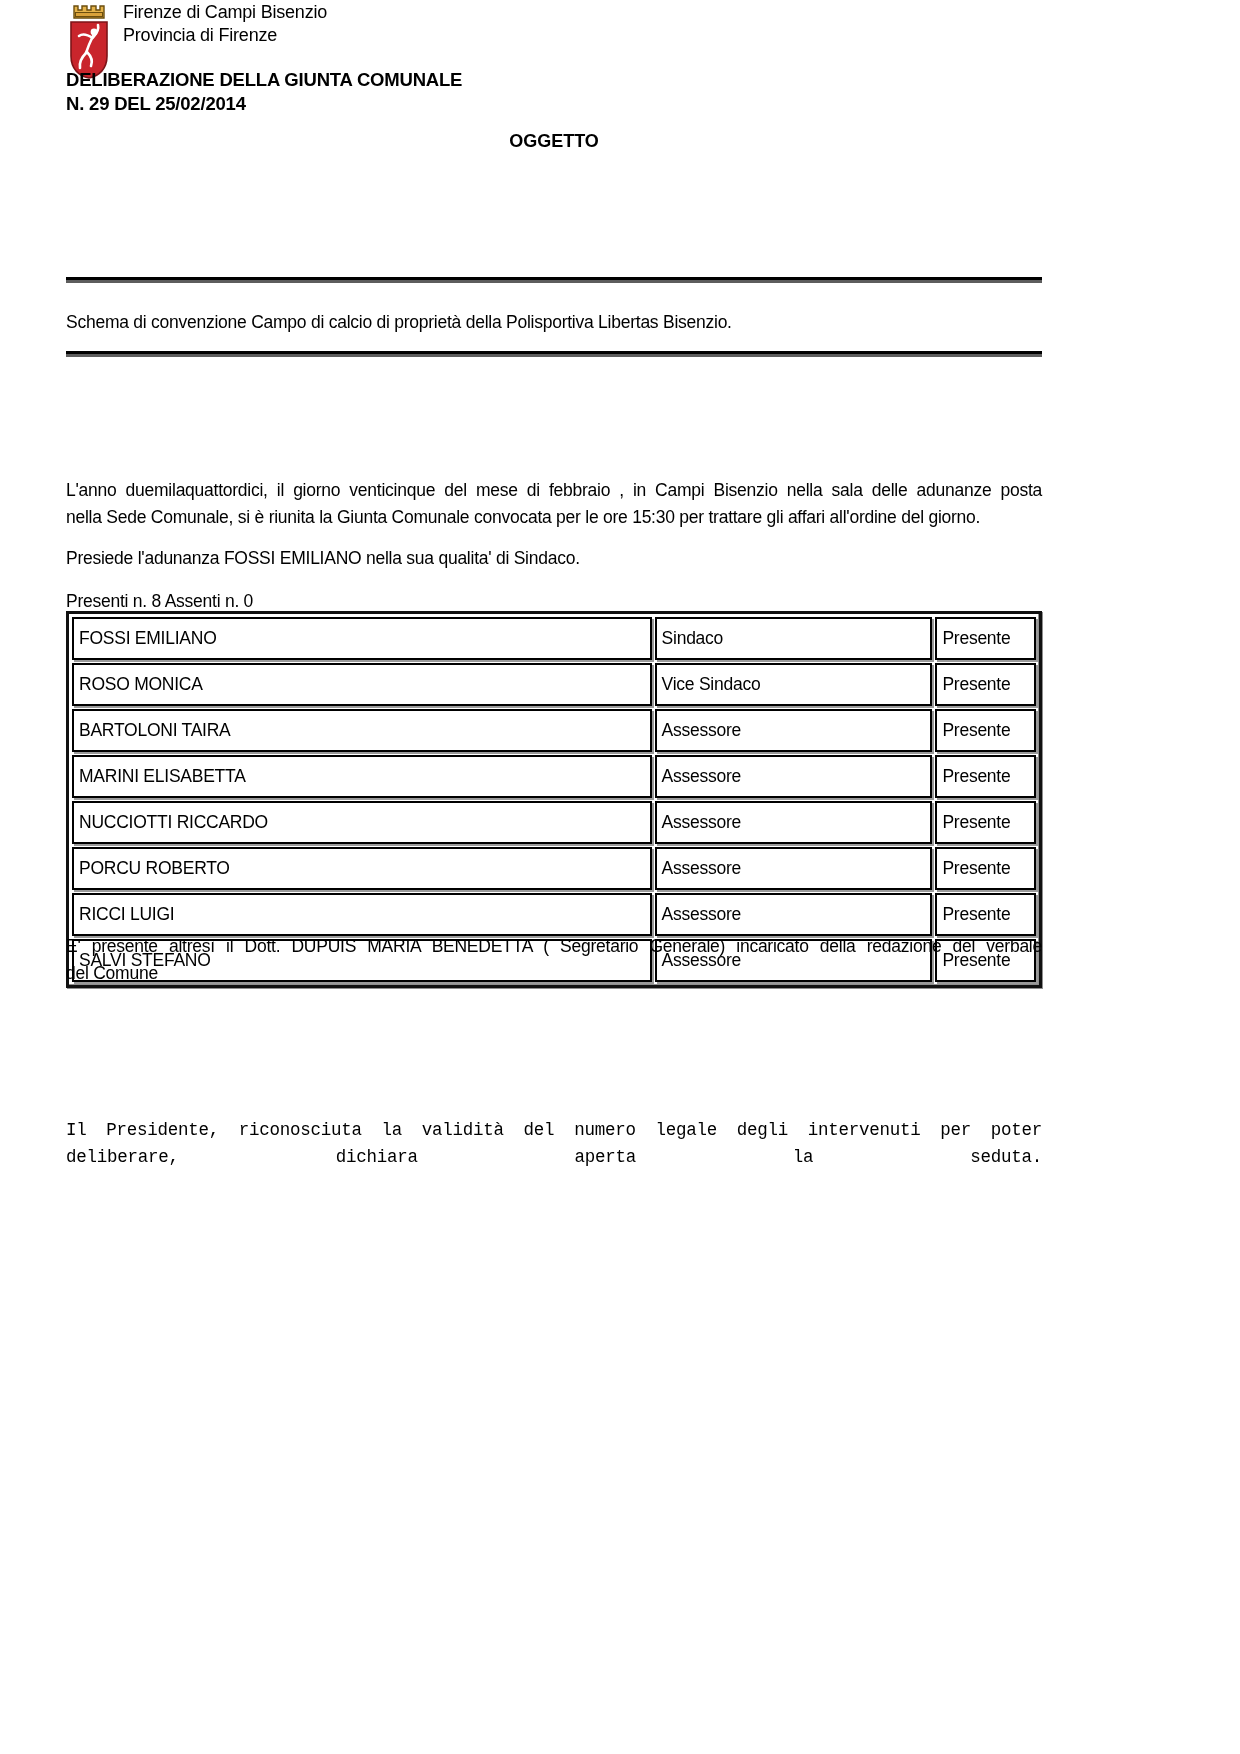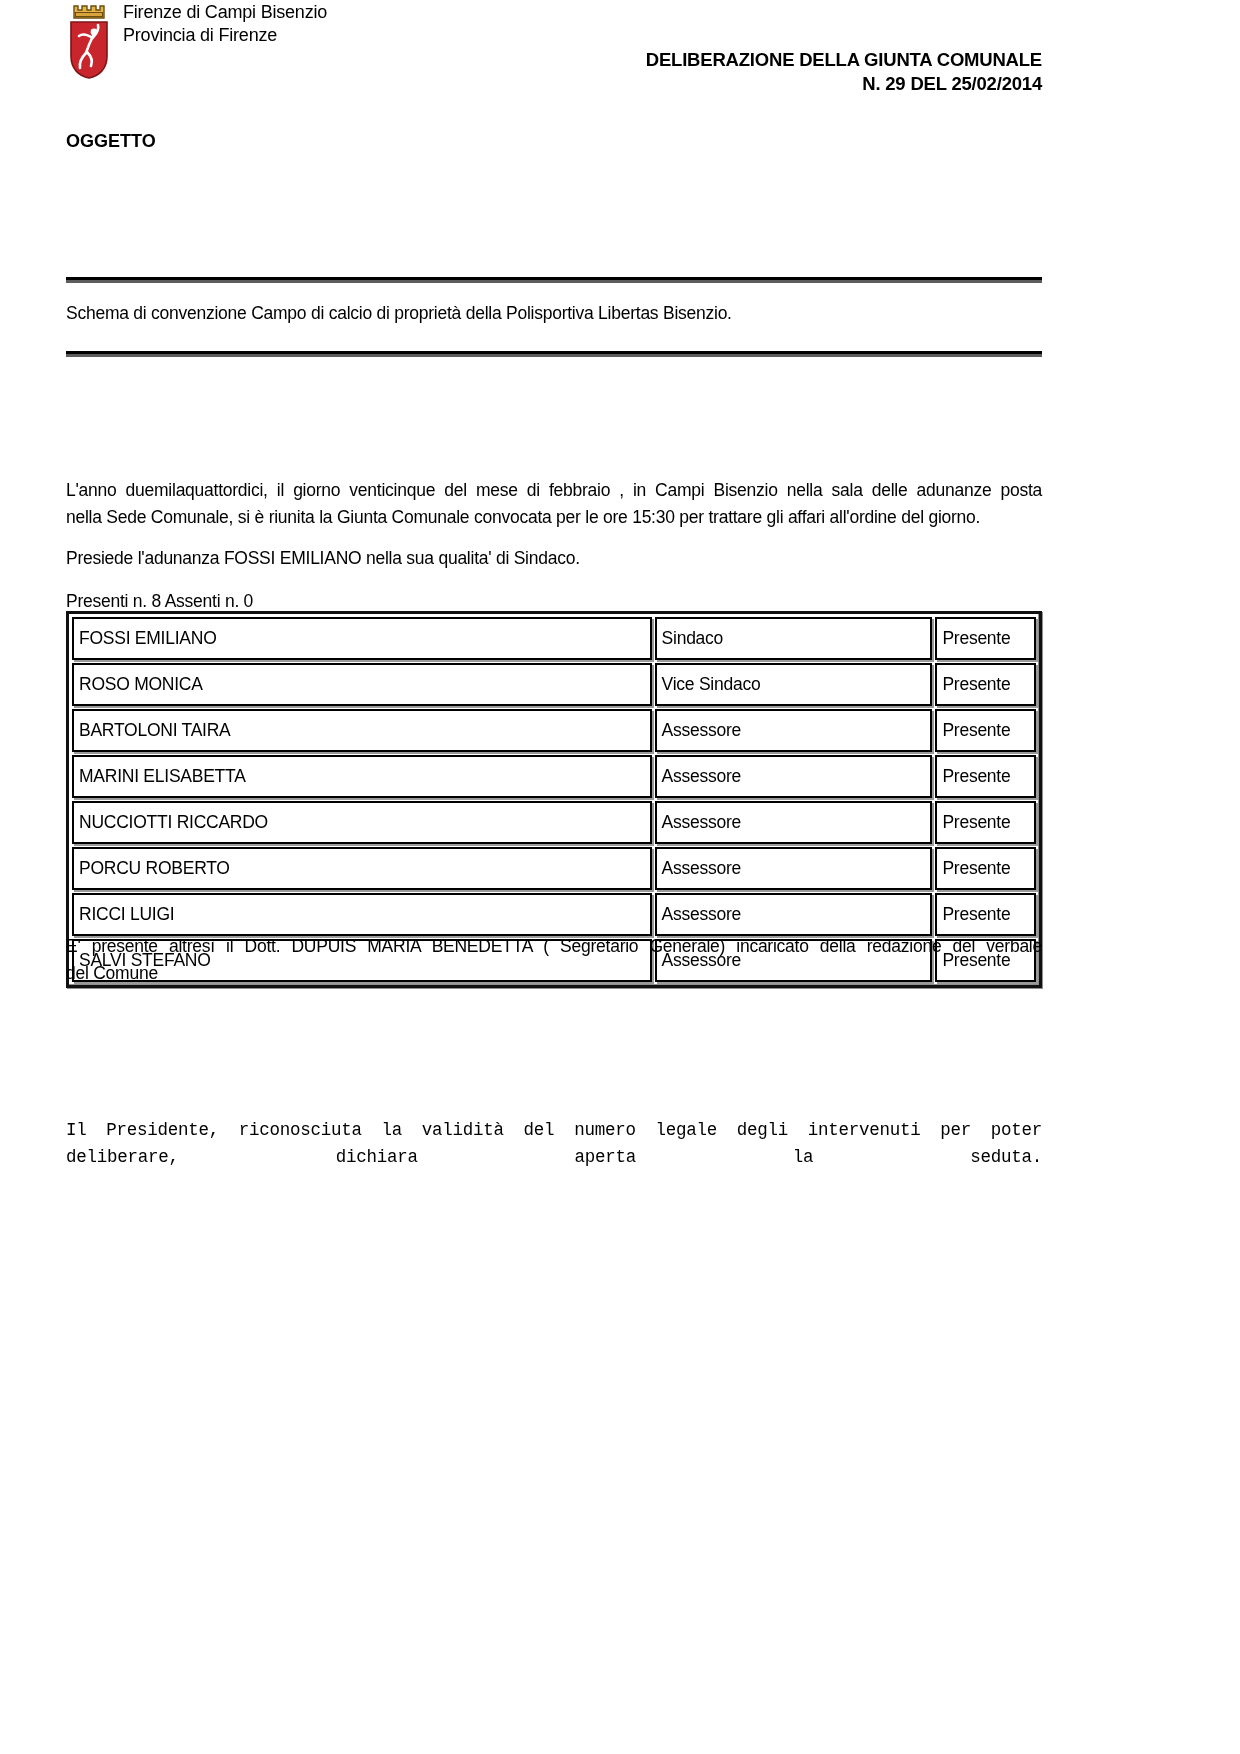--- a/index.html
+++ b/index.html
@@ -20,36 +20,36 @@
   .coat {
     position:absolute; left:64px; top:2px; width:50px; height:78px;
   }
   .header-text {
     position:absolute; left:123px; top:1px;
     font-size:18px; line-height:23px; letter-spacing:-0.2px;
   }
   
   .content { position:absolute; left:66px; width:976px; }
   .doc-title {
-    top:48px; text-align:right; font-weight:bold; font-size:18.5px; line-height:24px;
+    top:68px; text-align:left; font-weight:bold; font-size:18.5px; line-height:24px;
     letter-spacing:-0.2px;
   }
   .oggetto {
-    top:131px; text-align:left; font-weight:bold; font-size:18px;
+    top:131px; text-align:center; font-weight:bold; font-size:18px;
   }
   
   .rule {
     position:absolute; left:66px; width:976px; height:6px;
     background:linear-gradient(to bottom, #000 0 45%, #5d5d5d 45% 100%);
   }
   .rule-1 { top:277px; }
   .rule-2 { top:351px; }
   
   .bodytext { font-size:17.5px; line-height:27px; letter-spacing:-0.25px; }
-  .subject   { top:300px; }
+  .subject   { top:309px; }
   .para-open { top:477px; }
   .presiede  { top:545px; }
   .presenti  { top:588px; }
   .para-secr { top:933px; }
   .para-close{ top:1117px;font-family:Liberation Mono, monospace; }
   .jline { text-align:justify; text-align-last:justify; }
   .jline-last { text-align:left; }
   
   table.attendance {
     position:absolute; left:66px; top:611px; width:976px;

